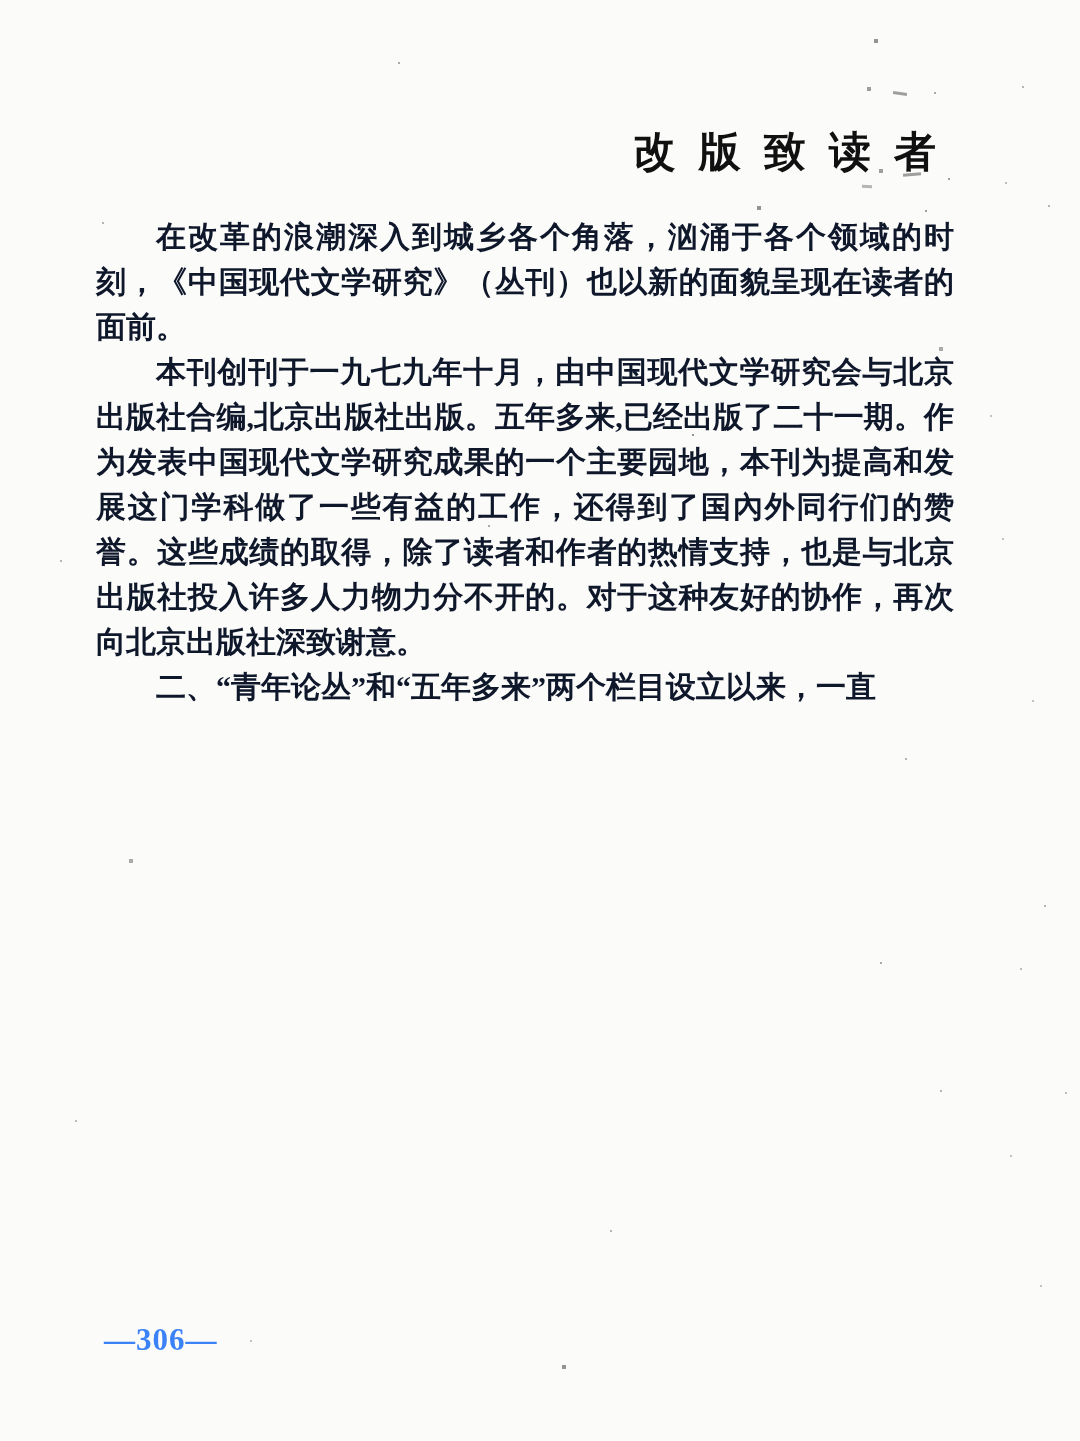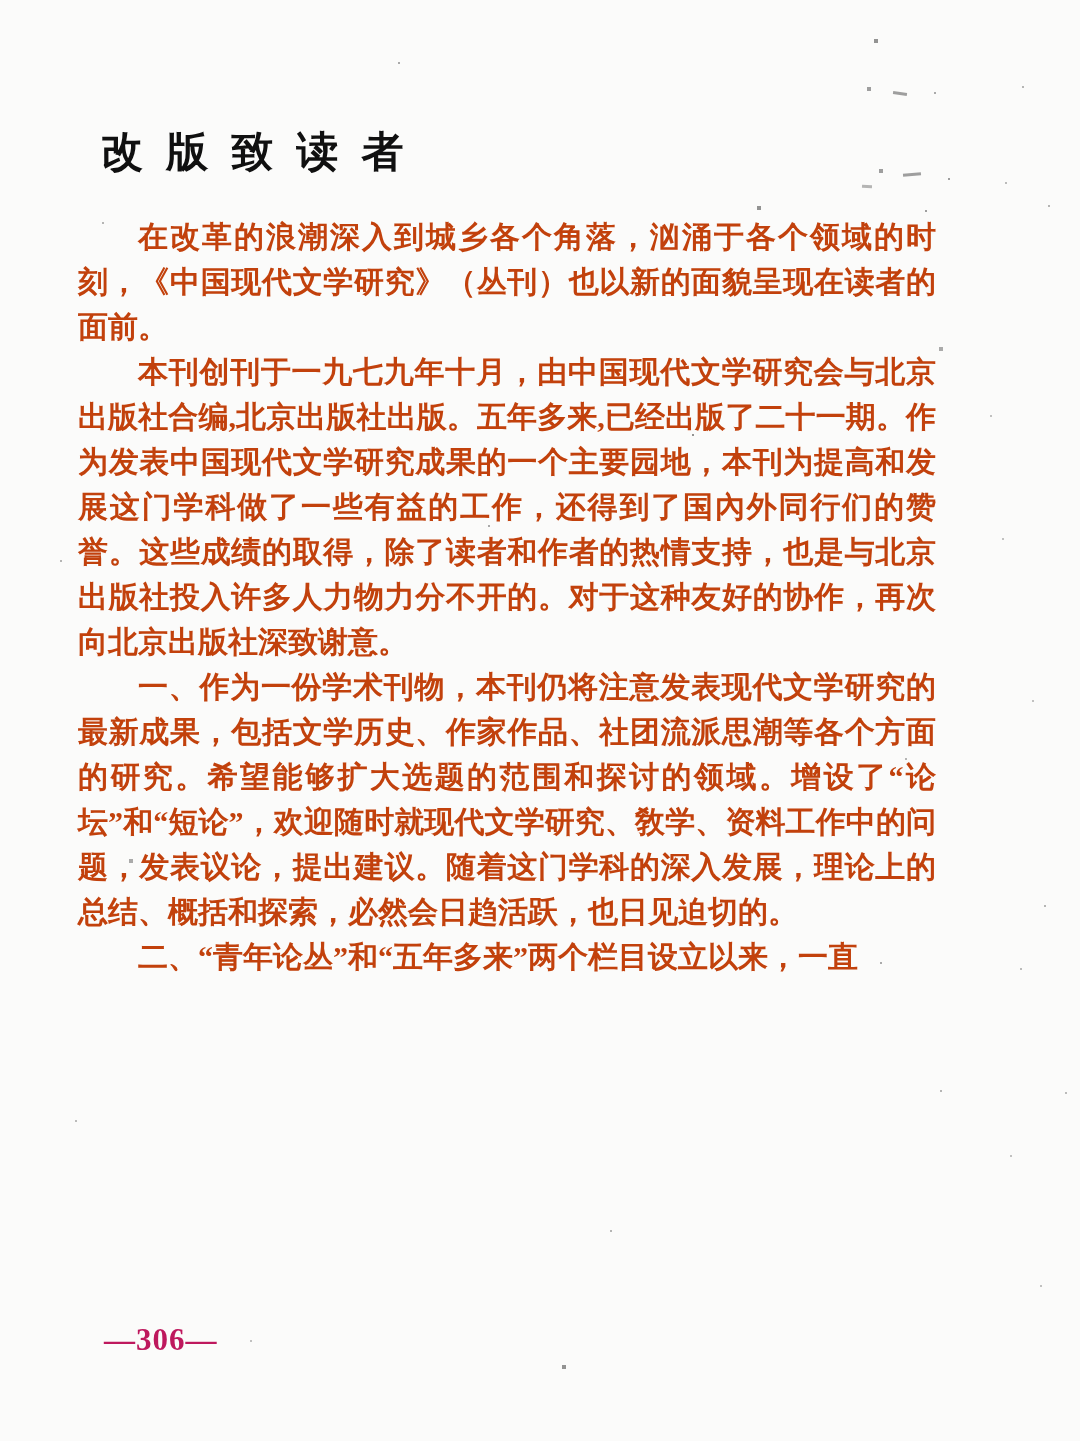--- a/index.html
+++ b/index.html
@@ -22,47 +22,47 @@
   .title {
     position: absolute;
     top: 124px;
     left: 78px;
     width: 858px;
     margin: 0;
     font-size: 42px;
     font-weight: bold;
     letter-spacing: 0.55em;
     padding-left: 0.55em; 
-    text-align: left;
+    text-align: right;
     color: #101010;
   }
   .content {
     position: absolute;
     top: 214px;
-    left: 78px;
+    left: 96px;
     width: 858px;
     font-size: 30px;
     line-height: 45px;
     font-weight: 600;
     text-align: justify;
     text-justify: inter-character;
-    color: #c2410c;
+    color: #0f172a;
   }
   .content p {
     margin: 0;
     text-indent: 2em;
   }
   .pagenum {
     position: absolute;
     top: 1322px;
     left: 104px;
     font-size: 31px;
     font-weight: 600;
     letter-spacing: 1px;
-    color: #be185d;
+    color: #3b82f6;
   }
   
   .noise {
     position: absolute;
     top: 0; left: 0;
     width: 2px; height: 2px;
     background: transparent;
     pointer-events: none;
     box-shadow:
       875px  40px 0 1px rgba(20,20,20,.45),
@@ -111,21 +111,20 @@
 </head>
 <body>
 
 <div class="page">
 
   <h1 class="title">改版致读者</h1>
 
   <div class="content">
     <p>在改革的浪潮深入到城乡各个角落，汹涌于各个领域的时刻，《中国现代文学研究》（丛刊）也以新的面貌呈现在读者的面前。</p>
     <p>本刊创刊于一九七九年十月，由中国现代文学研究会与北京出版社合编,北京出版社出版。五年多来,已经出版了二十一期。作为发表中国现代文学研究成果的一个主要园地，本刊为提高和发展这门学科做了一些有益的工作，还得到了国內外同行们的赞誉。这些成绩的取得，除了读者和作者的热情支持，也是与北京出版社投入许多人力物力分不开的。对于这种友好的协作，再次向北京出版社深致谢意。</p>
-    <p>一、作为一份学术刊物，本刊仍将注意发表现代文学研究的最新成果，包括文学历史、作家作品、社团流派思潮等各个方面的研究。希望能够扩大选题的范围和探讨的领域。增设了“论坛”和“短论”，欢迎随时就现代文学研究、敎学、资料工作中的问题，发表议论，提出建议。随着这门学科的深入发展，理论上的总结、概括和探索，必然会日趋活跃，也日见迫切的。</p>
     <p>二、“青年论丛”和“五年多来”两个栏目设立以来，一直</p>
   </div>
 
   <div class="pagenum">—306—</div>
 
   <div class="noise"></div>
   <div class="dash-a"></div>
   <div class="dash-b"></div>
   <div class="dash-c"></div>
 

